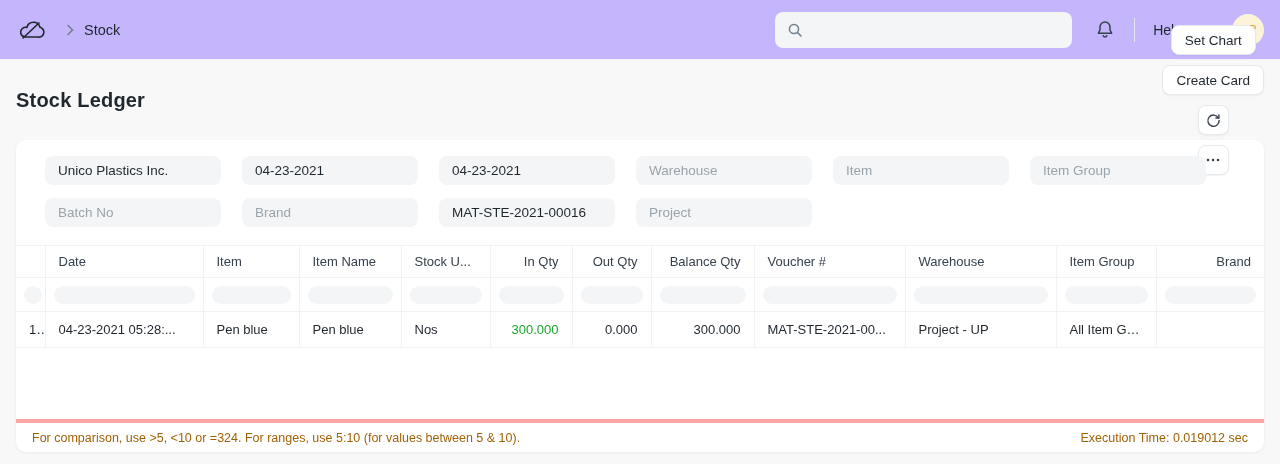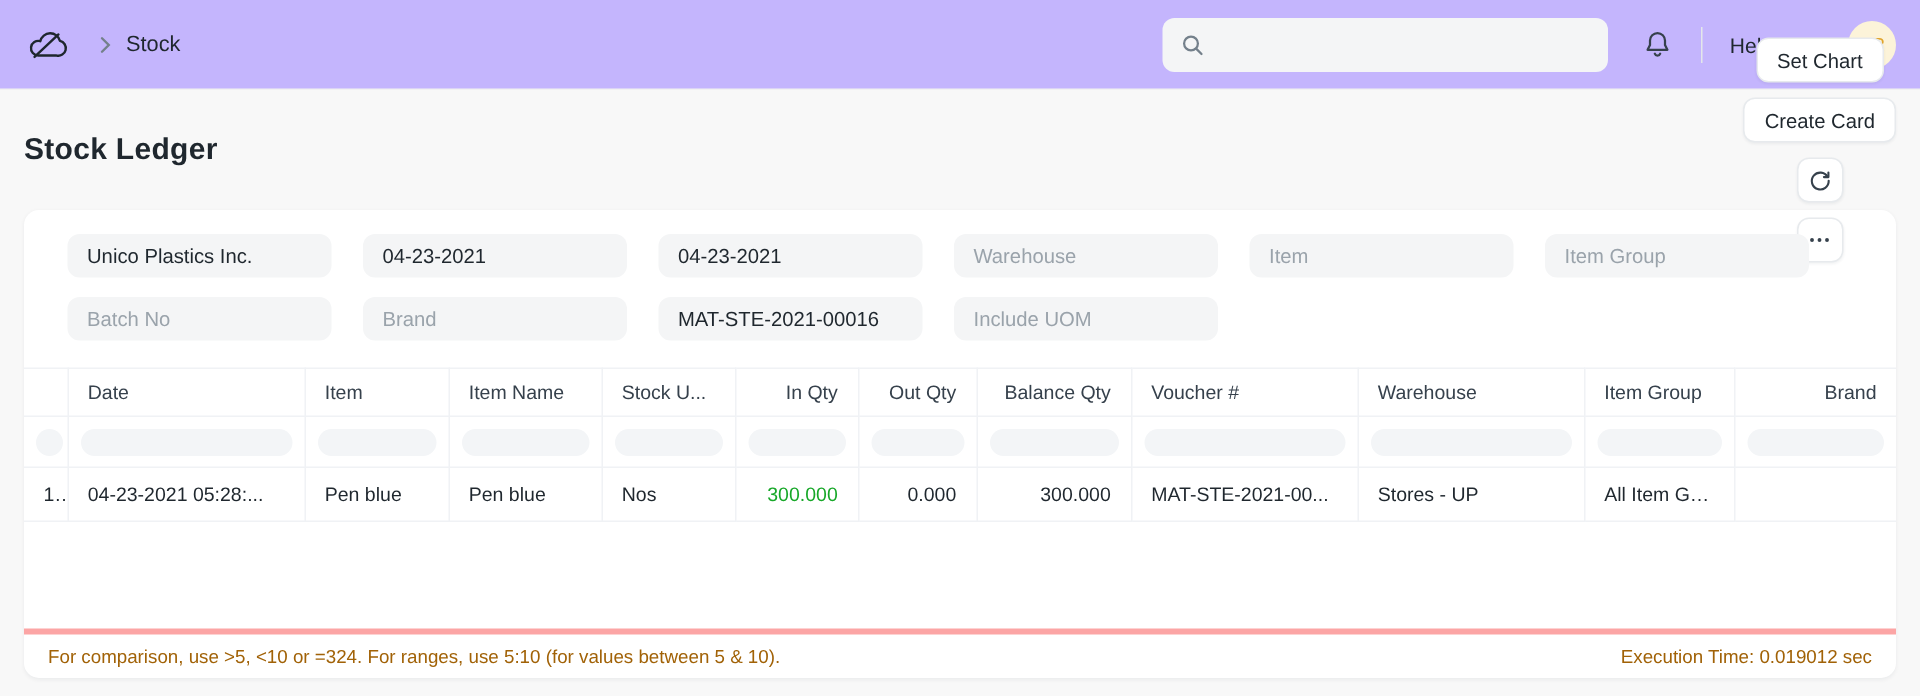--- a/index.html
+++ b/index.html
@@ -162,21 +162,21 @@
       <div class="pill">04-23-2021</div>
       <div class="pill">04-23-2021</div>
       <div class="pill placeholder">Warehouse</div>
       <div class="pill placeholder">Item</div>
       <div class="pill placeholder">Item Group</div>
     </div>
     <div class="filter-row">
       <div class="pill placeholder">Batch No</div>
       <div class="pill placeholder">Brand</div>
       <div class="pill">MAT-STE-2021-00016</div>
-      <div class="pill placeholder">Include UOM</div>
+      <div class="pill placeholder">Project</div>
     </div>
   </div>
 
   <table>
     <colgroup>
       <col style="width:29px">
         <col style="width:158px">
         <col style="width:96px">
       <col style="width:102px">
         <col style="width:89px">
@@ -246,21 +246,21 @@
       <tr class="data-tr">
         <td>1</td>
         <td>04-23-2021 05:28:...</td>
         <td>Pen blue</td>
         <td>Pen blue</td>
         <td>Nos</td>
         <td class="al-r qty-in">300.000</td>
         <td class="al-r">0.000</td>
         <td class="al-r">300.000</td>
         <td>MAT-STE-2021-00...</td>
-        <td>Stores - UP</td>
+        <td>Project - UP</td>
         <td>All Item Gro...</td>
         <td class="al-r"></td>
       </tr>
     </tbody>
   </table>
 
   <div class="filler"></div>
 
   <div class="card-footer">
     <span>For comparison, use &gt;5, &lt;10 or =324. For ranges, use 5:10 (for values between 5 &amp; 10).</span>

